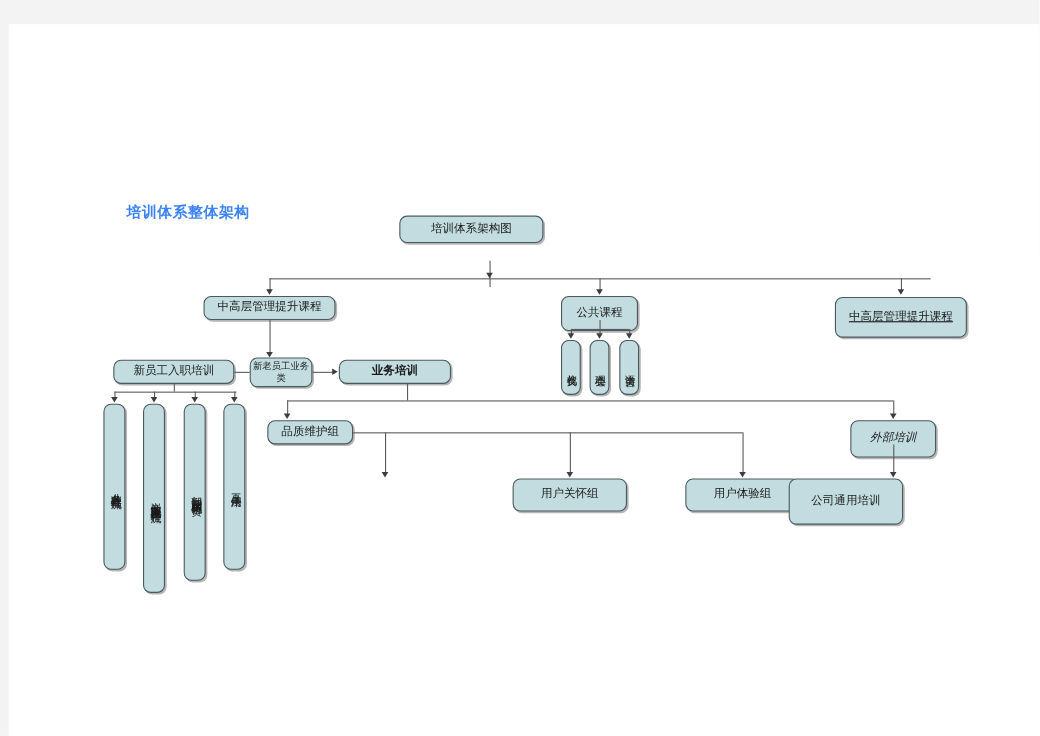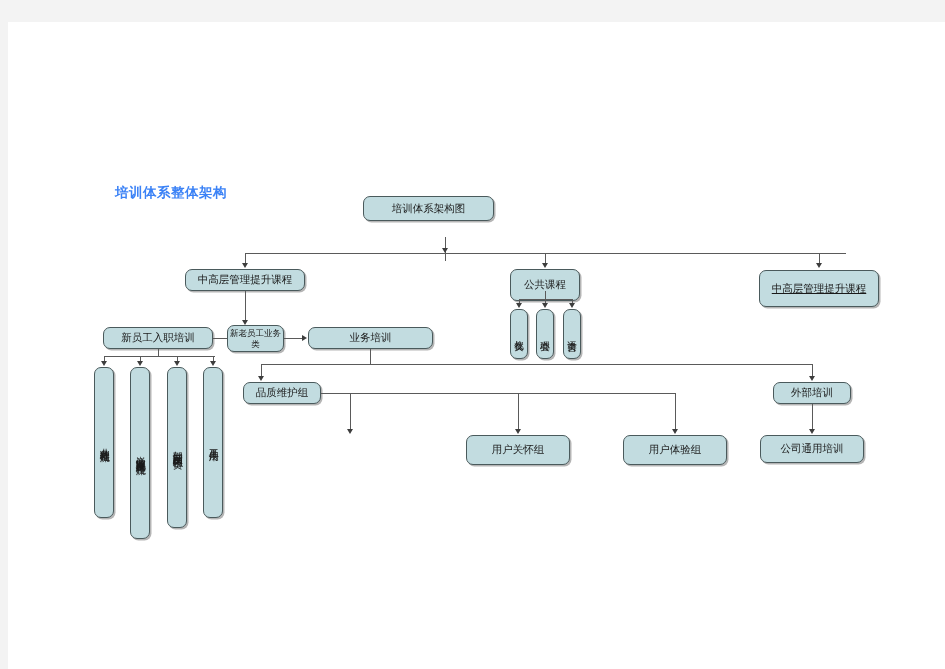--- a/index.html
+++ b/index.html
@@ -111,21 +111,21 @@
     <div class="box vert tiny" style="left:555px;top:287px;width:18px;height:50px;">语言类</div>
 
     <div class="ln v" style="left:237px;top:269px;height:31px;"></div>
     <div class="arrow" style="left:233.5px;top:298px;"></div>
 
     <div class="box" style="left:95px;top:305px;width:110px;height:22px;">新员工入职培训</div>
     <div class="ln h" style="left:205px;top:316px;width:14px;"></div>
     <div class="box sm" style="left:219px;top:303px;width:57px;height:27px;">新老员工业务类</div>
     <div class="ln h" style="left:276px;top:316px;width:20px;"></div>
     <div class="arrow right" style="left:294px;top:312.5px;"></div>
-    <div class="box" style="left:300px;top:305px;width:125px;height:22px;">业务培训</div>
+    <div class="box" style="left:300px;top:305px;width:102px;height:22px;font-weight:bold;">业务培训</div>
 
     <div class="ln v" style="left:150px;top:327px;height:7px;"></div>
     <div class="ln h" style="left:96px;top:334px;width:111px;"></div>
     <div class="ln v" style="left:96px;top:334px;height:7px;"></div>
     <div class="arrow" style="left:92.5px;top:339px;"></div>
     <div class="ln v" style="left:132px;top:334px;height:7px;"></div>
     <div class="arrow" style="left:128.5px;top:339px;"></div>
     <div class="ln v" style="left:169px;top:334px;height:7px;"></div>
     <div class="arrow" style="left:165.5px;top:339px;"></div>
     <div class="ln v" style="left:205px;top:334px;height:7px;"></div>
@@ -137,31 +137,31 @@
     <div class="box vert" style="left:195px;top:345px;width:20px;height:151px;">工具使用</div>
 
     <div class="ln v" style="left:362px;top:327px;height:15px;"></div>
     <div class="ln h" style="left:253px;top:342px;width:551px;"></div>
     <div class="ln v" style="left:253px;top:342px;height:14px;"></div>
     <div class="arrow" style="left:249.5px;top:354px;"></div>
     <div class="ln v" style="left:804px;top:342px;height:14px;"></div>
     <div class="arrow" style="left:800.5px;top:354px;"></div>
 
     <div class="box" style="left:235px;top:360px;width:78px;height:22px;">品质维护组</div>
-    <div class="box" style="left:765px;top:360px;width:78px;height:22px;">外部培训</div>
+    <div class="box" style="left:765px;top:360px;width:78px;height:34px;font-style:italic;">外部培训</div>
 
     <div class="ln h" style="left:313px;top:371px;width:354px;"></div>
     <div class="ln v" style="left:342px;top:371px;height:38px;"></div>
     <div class="arrow" style="left:338.5px;top:407px;"></div>
     <div class="ln v" style="left:510px;top:371px;height:38px;"></div>
     <div class="arrow" style="left:506.5px;top:407px;"></div>
     <div class="ln v" style="left:667px;top:371px;height:38px;"></div>
     <div class="arrow" style="left:663.5px;top:407px;"></div>
 
     <div class="box" style="left:615px;top:413px;width:104px;height:30px;">用户体验组</div>
     <div class="box" style="left:458px;top:413px;width:104px;height:30px;">用户关怀组</div>
 
     <div class="ln v" style="left:804px;top:382px;height:27px;"></div>
     <div class="arrow" style="left:800.5px;top:407px;"></div>
-    <div class="box" style="left:752px;top:413px;width:104px;height:28px;">公司通用培训</div>
+    <div class="box" style="left:709px;top:413px;width:104px;height:42px;">公司通用培训</div>
 
   </div>
 </div>
 
 </body></html>

